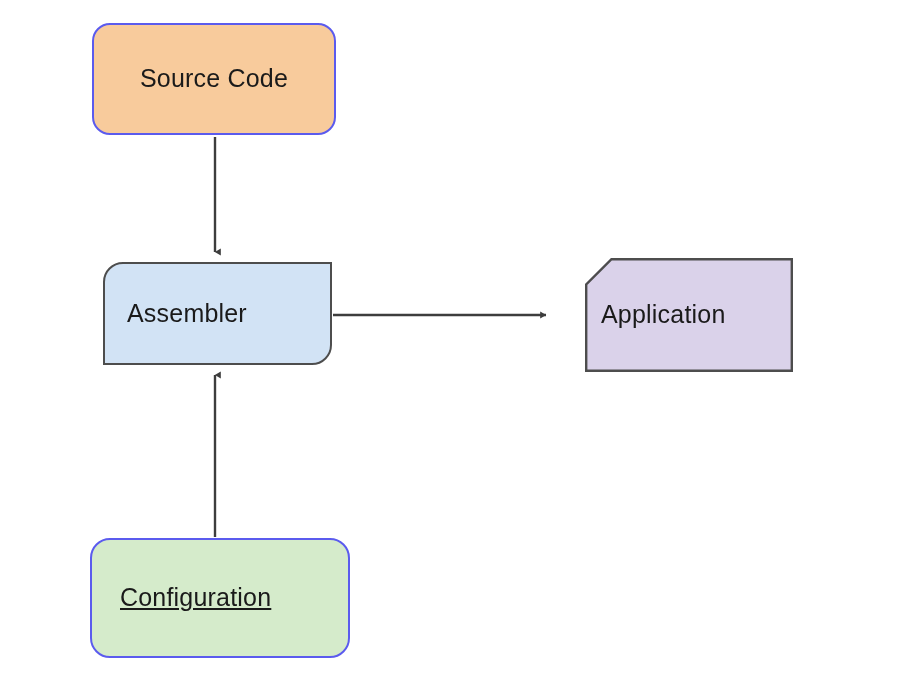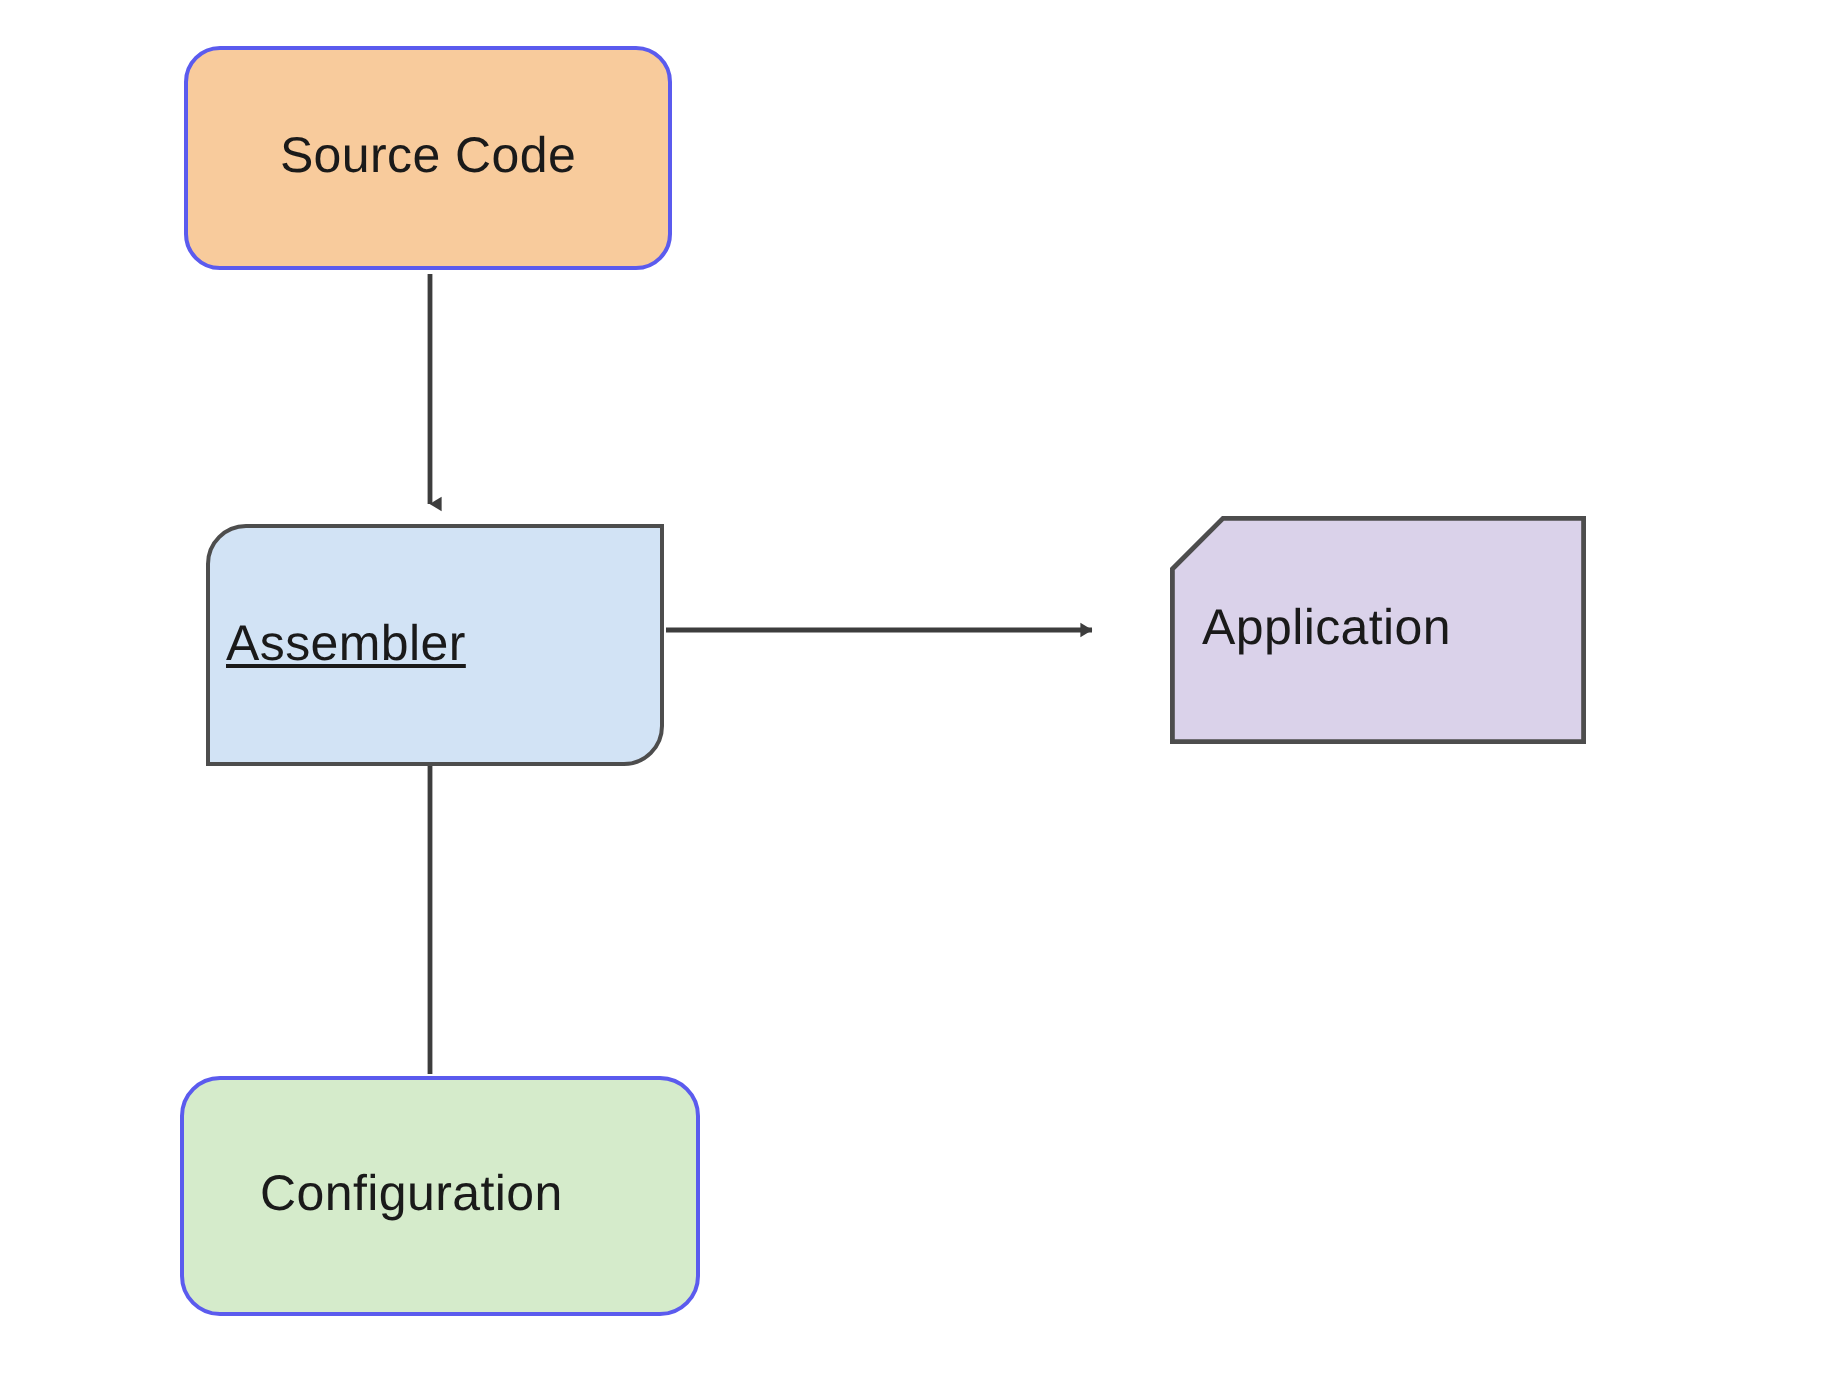--- a/index.html
+++ b/index.html
@@ -44,34 +44,34 @@
 
   
   #node-configuration {
     left: 90px;
     top: 538px;
     width: 260px;
     height: 120px;
     background: #d5ebcb;
     border: 2px solid #5b5bee;
     border-radius: 20px;
-    padding-left: 38px;
+    padding-left: 28px;
+    text-decoration: underline;
   }
 
   
   #node-assembler {
     left: 103px;
     top: 262px;
     width: 229px;
-    height: 121px;
+    height: 103px;
     background: #d2e3f5;
     border: 2px solid #4d4d4d;
     border-radius: 20px 0 20px 0;
-    padding-left: 8px;
-    text-decoration: underline;
+    padding-left: 22px;
   }
 
   
   #node-application {
     left: 585px;
     top: 258px;
     width: 208px;
     height: 114px;
     padding-left: 16px;
   }

